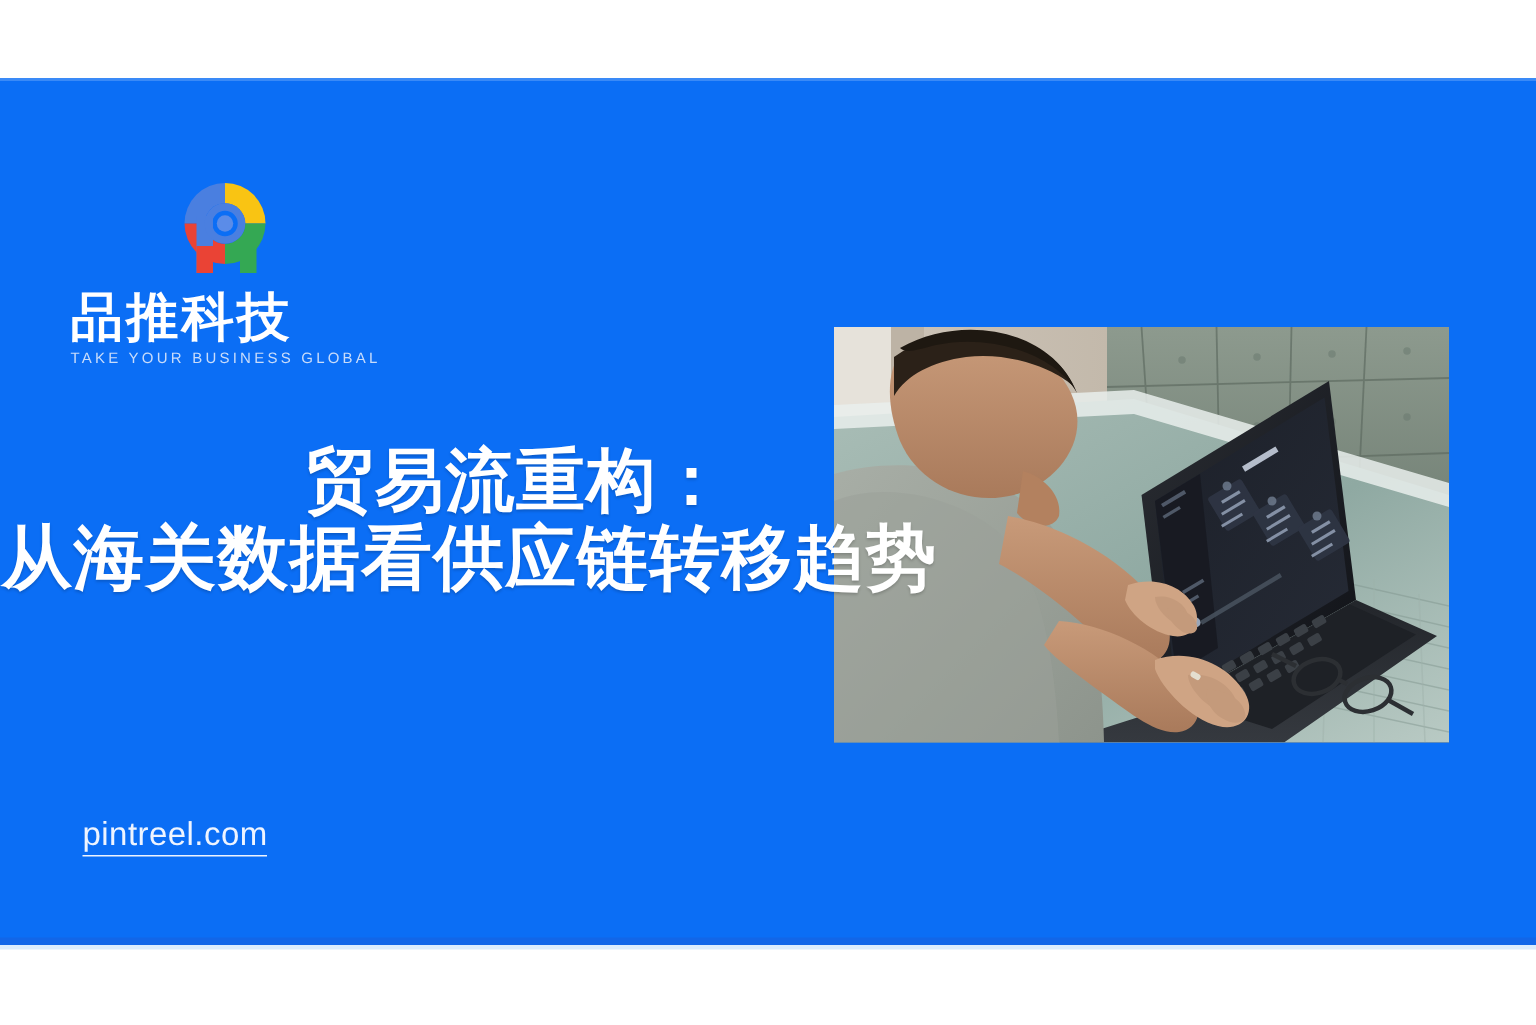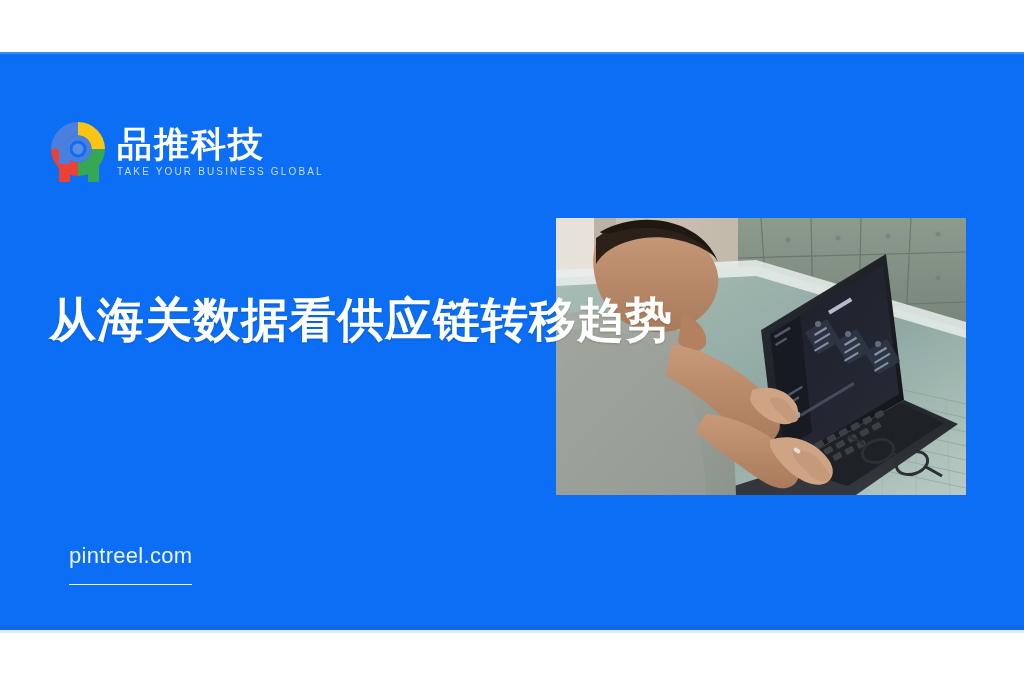--- a/index.html
+++ b/index.html
@@ -52,20 +52,21 @@
   }
 
   
   .logo-block {
     position: absolute;
     left: 47px;
     top: 118px;
     display: flex;
     align-items: center;
     gap: 8px;
+    flex-direction: column;
   }
   .logo-mark {
     width: 62px;
     height: 66px;
     position: relative;
     flex: none;
   }
   .logo-mark svg { display: block; }
 
   .logo-text-wrap {
@@ -110,37 +111,36 @@
     line-height: 52px;
     letter-spacing: 1px;
     white-space: nowrap;
     text-shadow: 0 1px 2px rgba(0,0,0,0.18);
   }
   .headline-line.l1 {
     text-align: center;
     padding-left: 8px;
   }
   .headline-line.l2 {
-    padding-left: 13px;
+    padding-left: 1px;
     font-size: 47px;
-    margin-left: 36px;
   }
 
   
   .footer-url {
     position: absolute;
-    left: 69px;
+    left: 55px;
     top: 543px;
     font-family: "Liberation Sans", sans-serif;
     font-size: 22px;
     color: #eef4ff;
     letter-spacing: 0.3px;
     text-decoration: none;
     border-bottom: 1.5px solid #eef4ff;
-    padding-bottom: 16px;
+    padding-bottom: 2px;
     line-height: 1.15;
   }
 
   
   .photo {
     position: absolute;
     left: 556px;
     top: 218px;
     width: 410px;
     height: 277px;
@@ -376,18 +376,19 @@
         <path d="M336 235 L342 238"></path>
         <path d="M308 226 L292 218"></path>
         <path d="M370 249 L386 258"></path>
       </g>
 
       <rect x="0" y="0" width="410" height="277" fill="none"></rect>
     </svg>
   </div>
 
   <div class="headline">
+    <div class="headline-line l1">贸易流重构：</div>
     <div class="headline-line l2">从海关数据看供应链转移趋势</div>
   </div>
 
   <a class="footer-url" href="#">pintreel.com</a>
 
 </div>
 
 </body></html>

